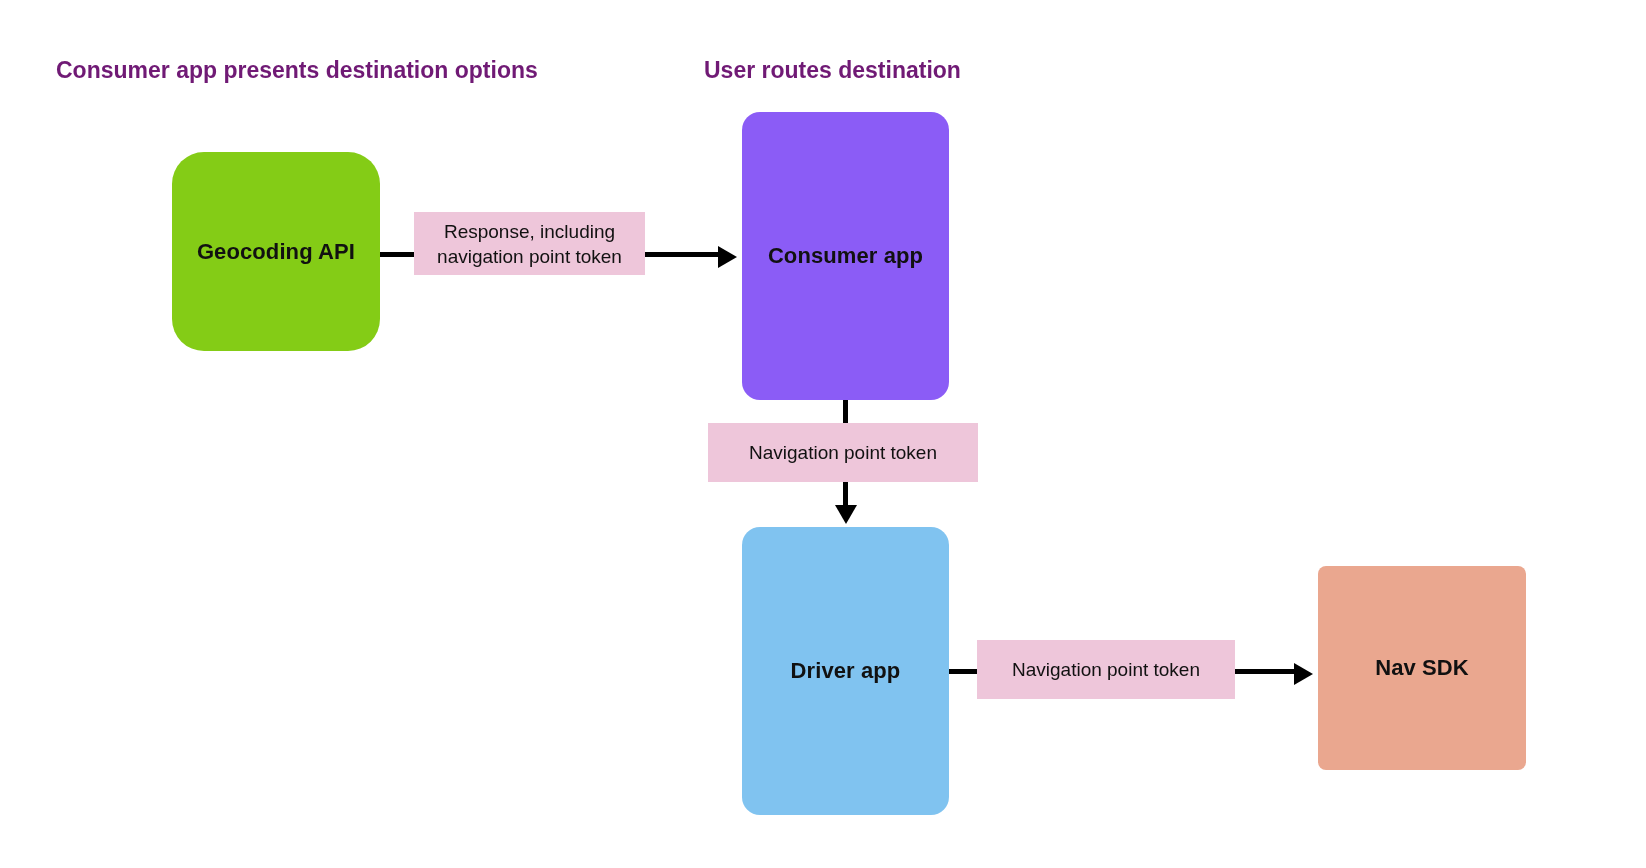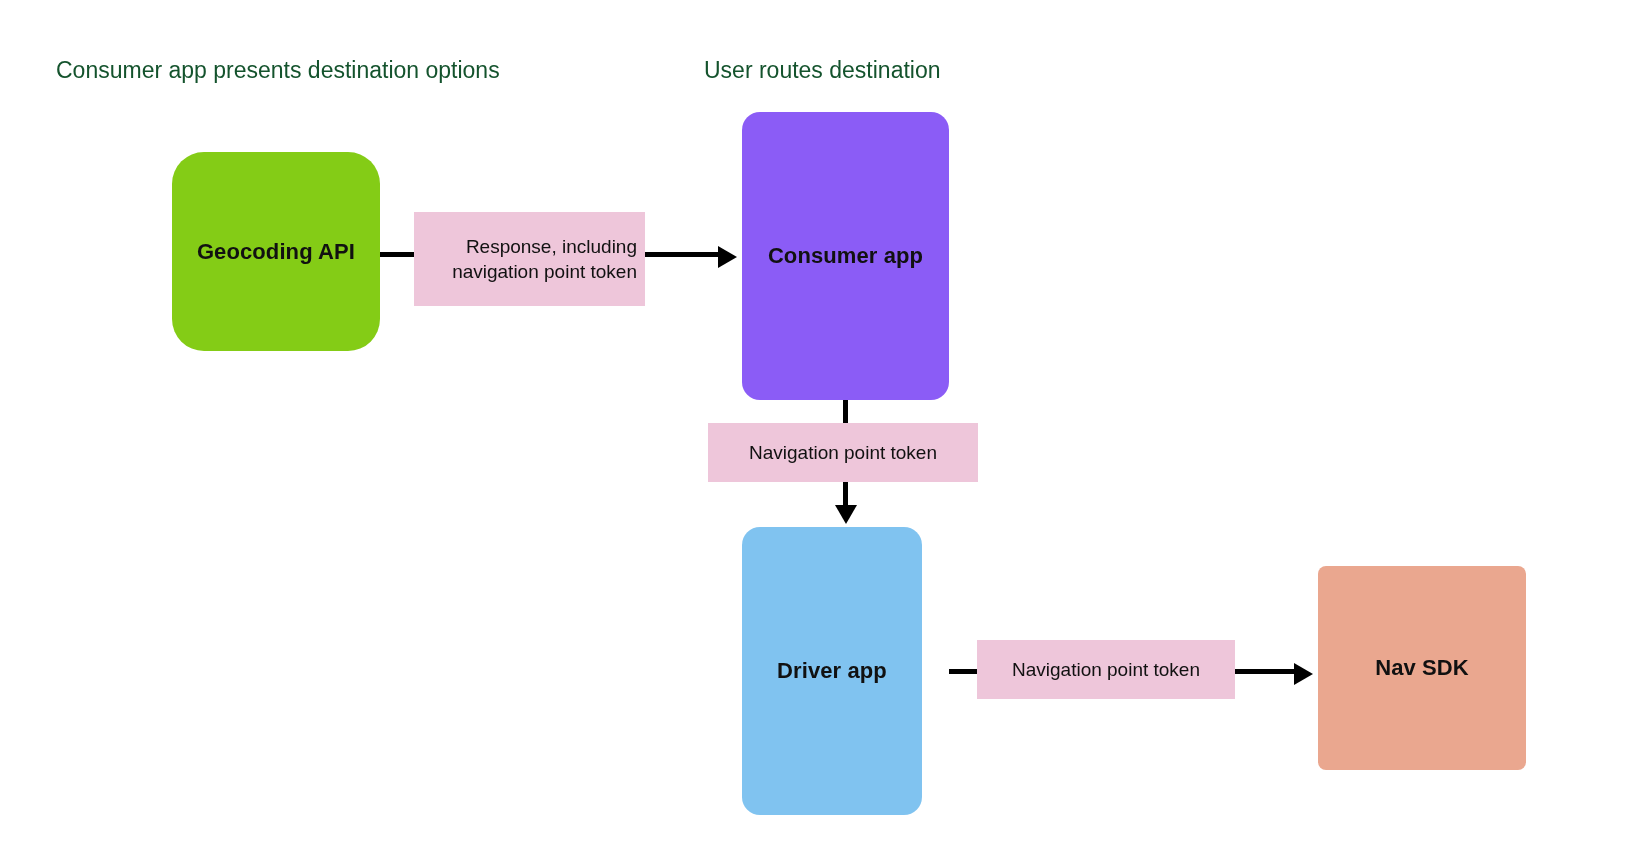--- a/index.html
+++ b/index.html
@@ -16,22 +16,22 @@
     position: relative;
     width: 1646px;
     height: 868px;
     background: #ffffff;
     overflow: hidden;
   }
   .col-header {
     position: absolute;
     font-size: 23px;
     line-height: 28px;
-    color: #14532d;
-    font-weight: 400;
+    color: #701a75;
+    font-weight: 700;
     white-space: nowrap;
   }
   #hdr-1 { left: 56px;   top: 56px; }
   #hdr-2 { left: 704px;  top: 56px; }
   #hdr-3 { left: 1208px; top: 56px; }
 
   .node {
     position: absolute;
     border-radius: 18px;
     display: flex;
@@ -51,21 +51,21 @@
   #node-geocoding {
     left: 172px; top: 152px;
     width: 208px; height: 199px;
   }
   #node-consumer {
     left: 742px; top: 112px;
     width: 207px; height: 288px;
   }
   #node-driver {
     left: 742px; top: 527px;
-    width: 180px; height: 288px;
+    width: 207px; height: 288px;
   }
   #node-navsdk {
     left: 1318px; top: 566px;
     width: 208px; height: 204px; border-radius: 8px;
   }
 
   
   .edge-h {
     position: absolute;
     height: 5px;
@@ -107,21 +107,21 @@
     line-height: 25px;
     text-align: center;
     display: flex;
     align-items: center;
     justify-content: center;
     box-sizing: border-box;
     padding: 0 8px;
   }
   #label-response {
     left: 414px; top: 212px;
-    width: 231px; height: 94px; text-align: right;
+    width: 231px; height: 63px;
   }
   #label-nav-token-1 {
     left: 708px; top: 423px;
     width: 270px; height: 59px;
   }
   #label-nav-token-2 {
     left: 977px; top: 640px;
     width: 258px; height: 59px;
   }
 </style>

